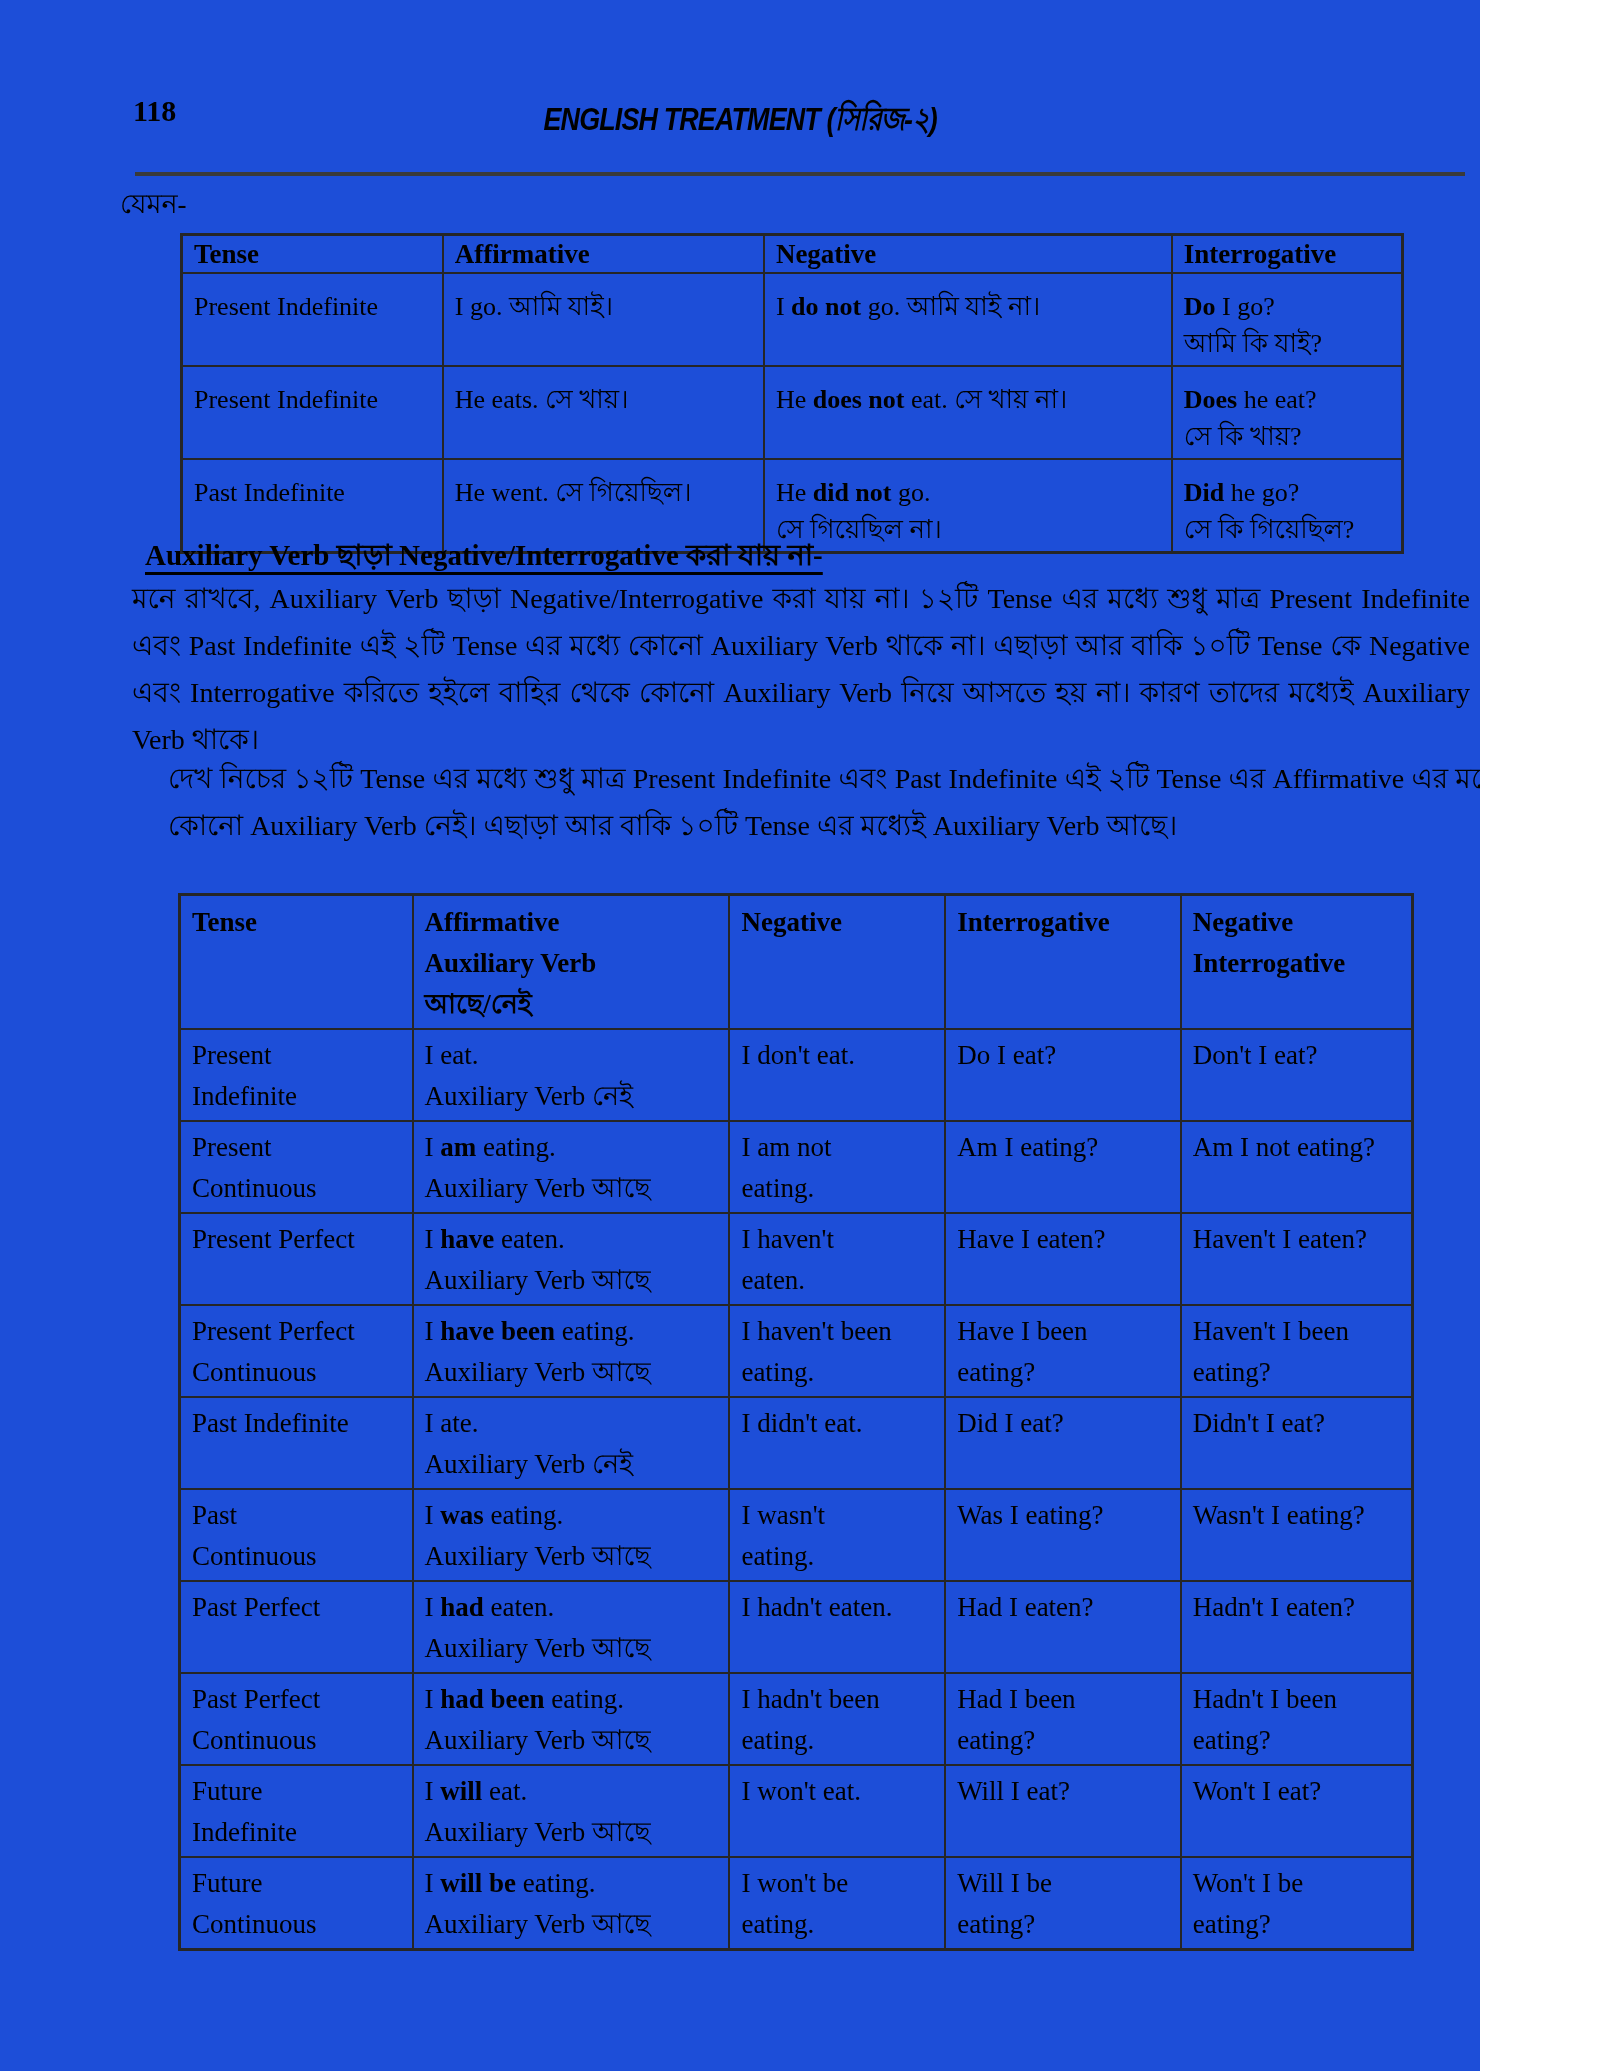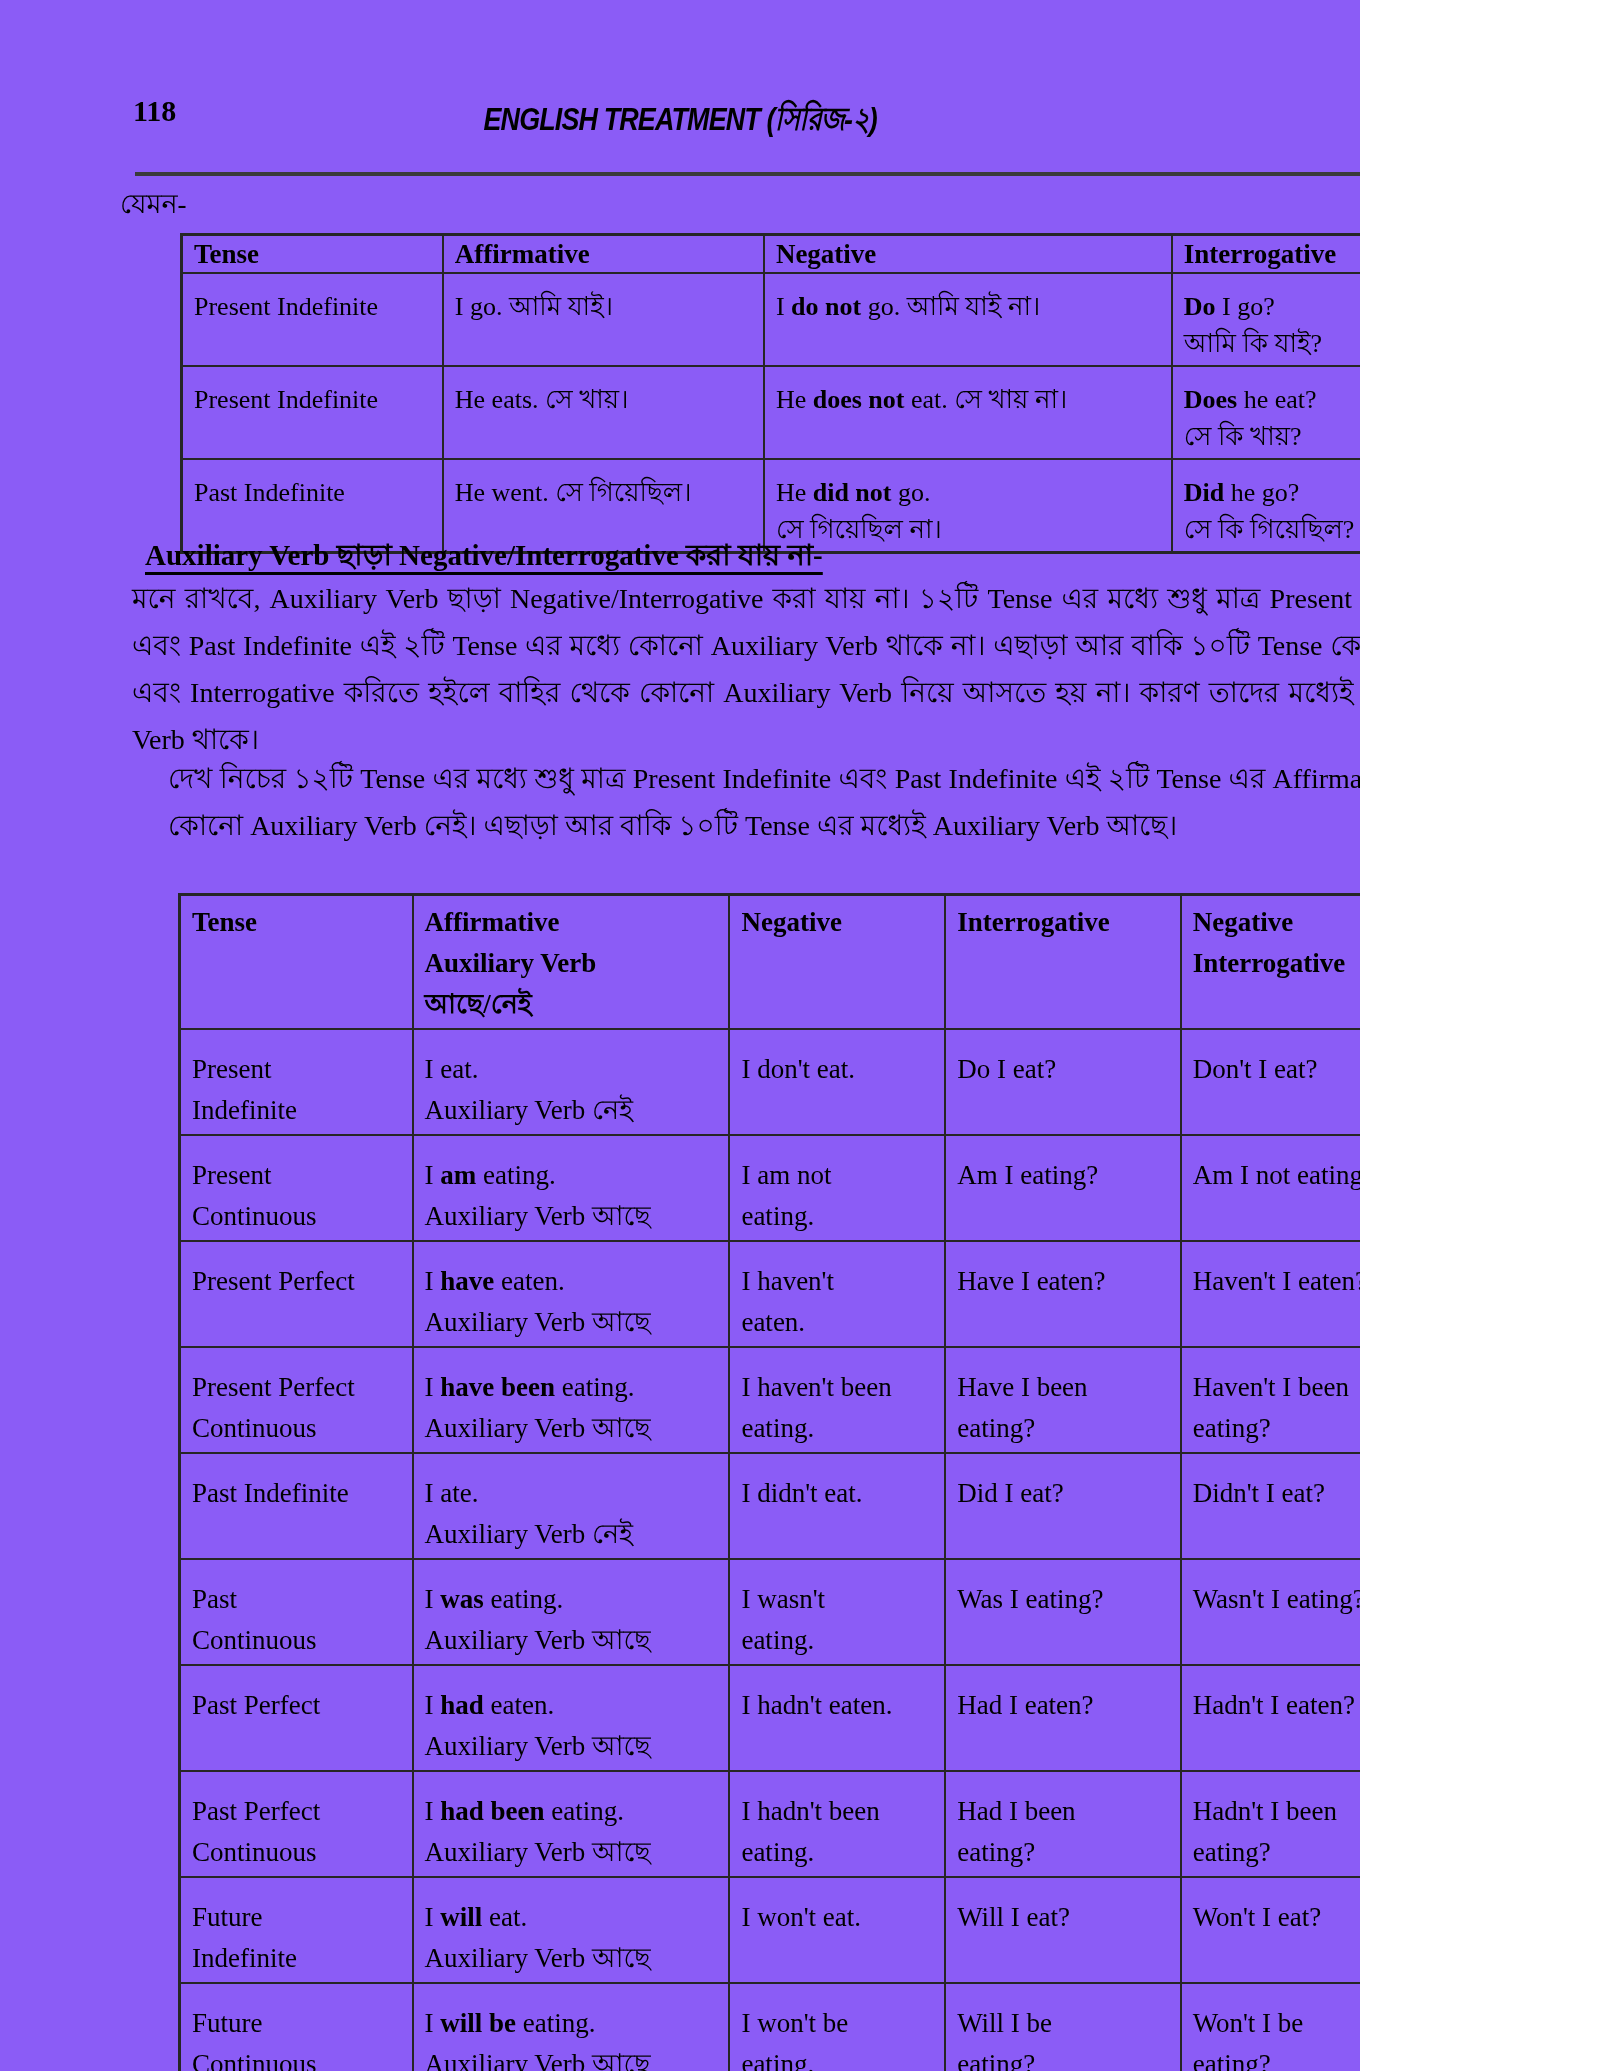--- a/index.html
+++ b/index.html
@@ -1,20 +1,20 @@
 <!DOCTYPE html>
 <html><head>
 <meta charset="utf-8">
 <style>
   html,body{margin:0;padding:0;background:#ffffff;}
   .page{
     position:relative;
-    width:1360px;
+    width:1480px;
     height:2071px;
-    background:#8b5cf6;
+    background:#1d4ed8;
     color:#000;
     font-family:"Liberation Serif","DejaVu Serif",serif;
     overflow:hidden;
   }
   
   .hdr{position:absolute;top:94px;left:133px;right:133px;height:40px;}
   .page-num{position:absolute;left:0;top:0;font-size:30px;font-weight:bold;}
   .book-title-wrap{position:absolute;left:0;right:0;top:0;text-align:center;font-style:italic;}
   .book-title{
     display:inline-block;
@@ -59,21 +59,21 @@
     font-size:28px;line-height:47px;text-align:justify;
   }
   .p1{top:559px;margin-top:16px;}
   .p2{top:755px;margin-left:36px;}
 
   
   .t2{position:absolute;top:893px;left:178px;width:1236px;border:3px solid #262626;}
   .t2 thead tr{height:120px;}
   .t2 tbody tr{height:86px;}
   .t2 th{font-size:27px;line-height:41px;padding-top:6px;}
-  .t2 td{font-size:27px;line-height:41px;padding-top:19px;}
+  .t2 td{font-size:27px;line-height:41px;padding-top:5px;}
 </style>
 </head>
 <body>
 
 <div class="page">
 
   <div class="hdr">
     <span class="page-num">118</span>
     <span class="book-title-wrap"><span class="book-title">ENGLISH TREATMENT (সিরিজ-২)</span></span>
   </div>

